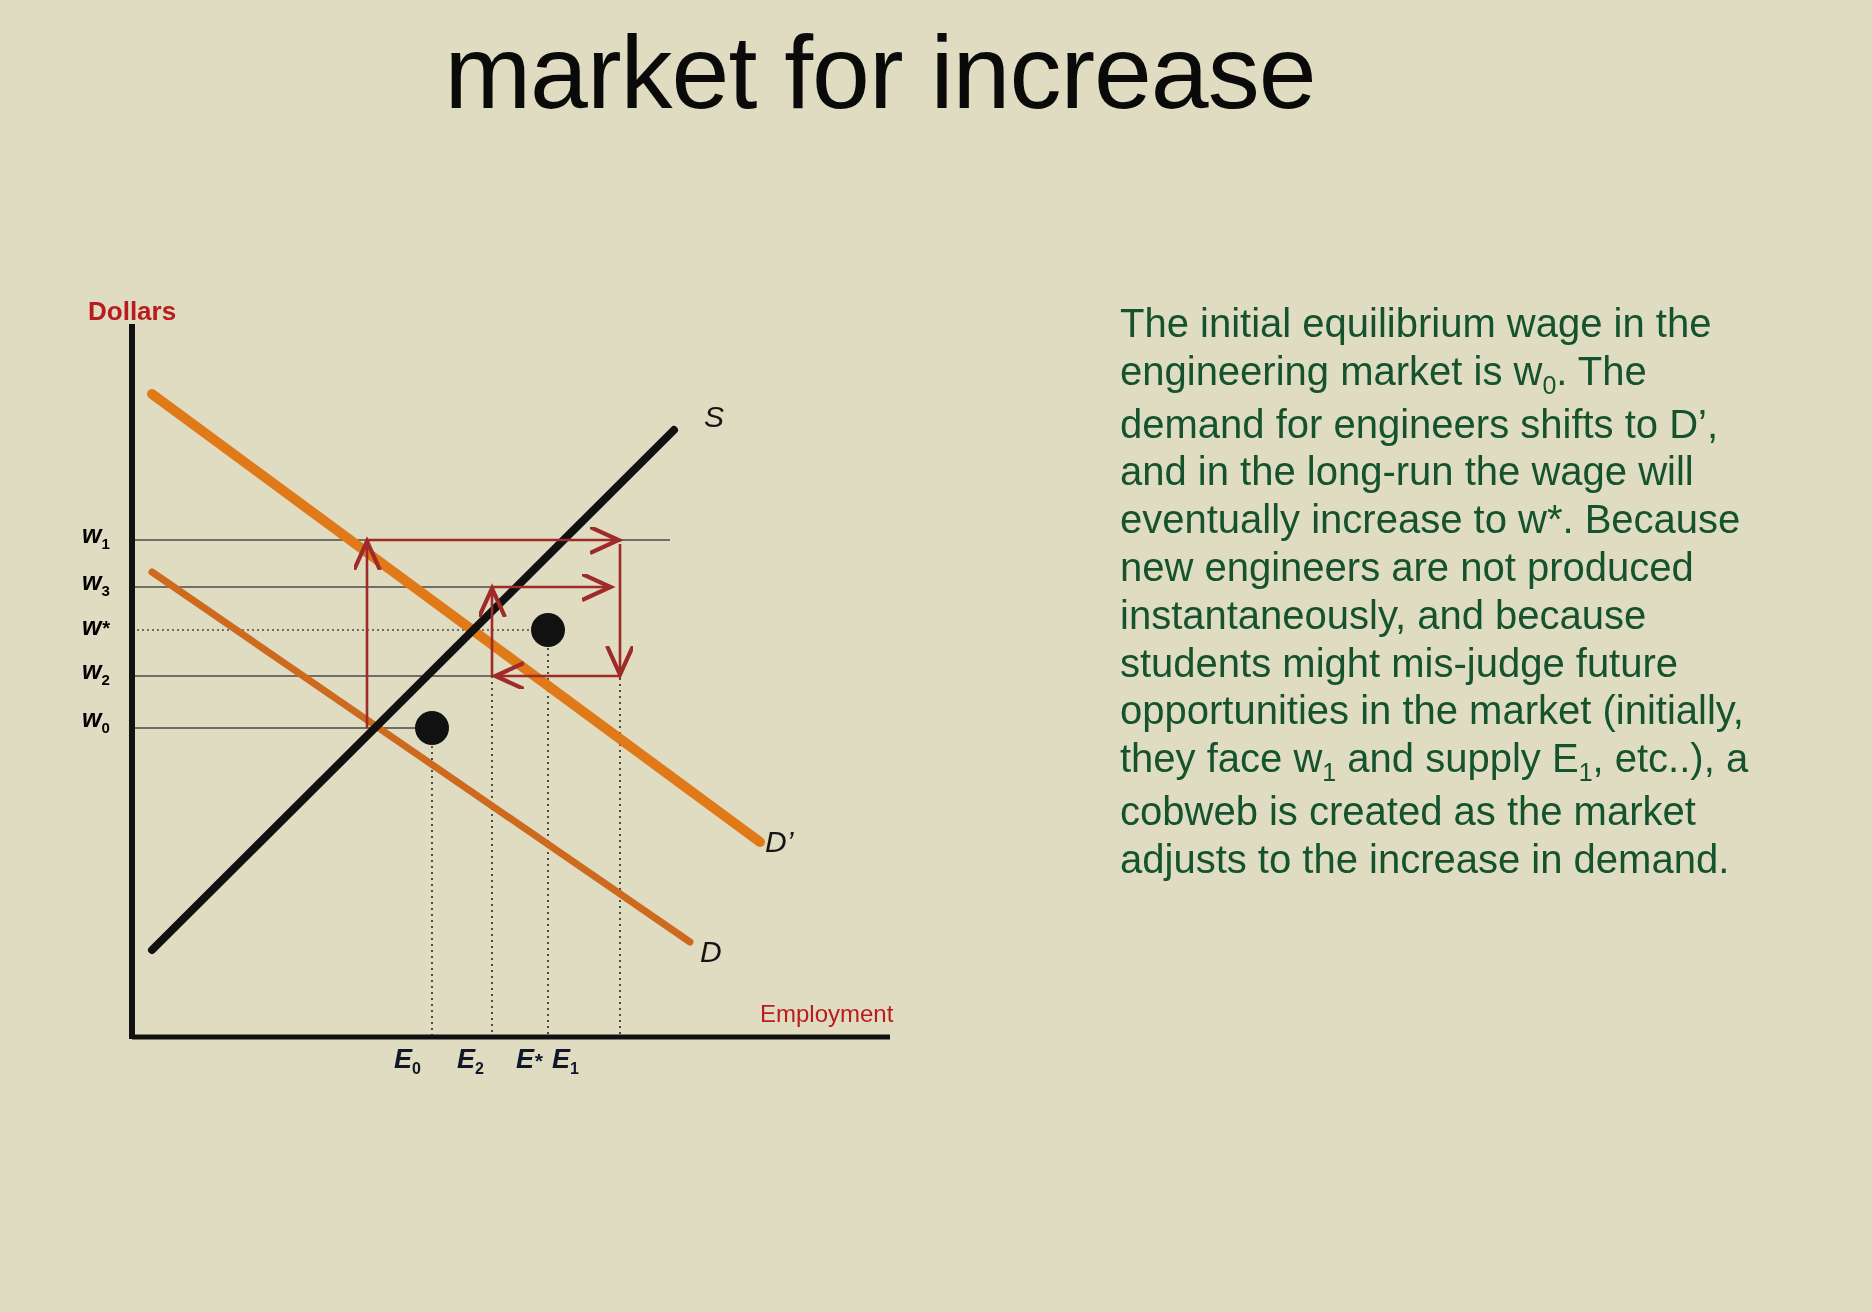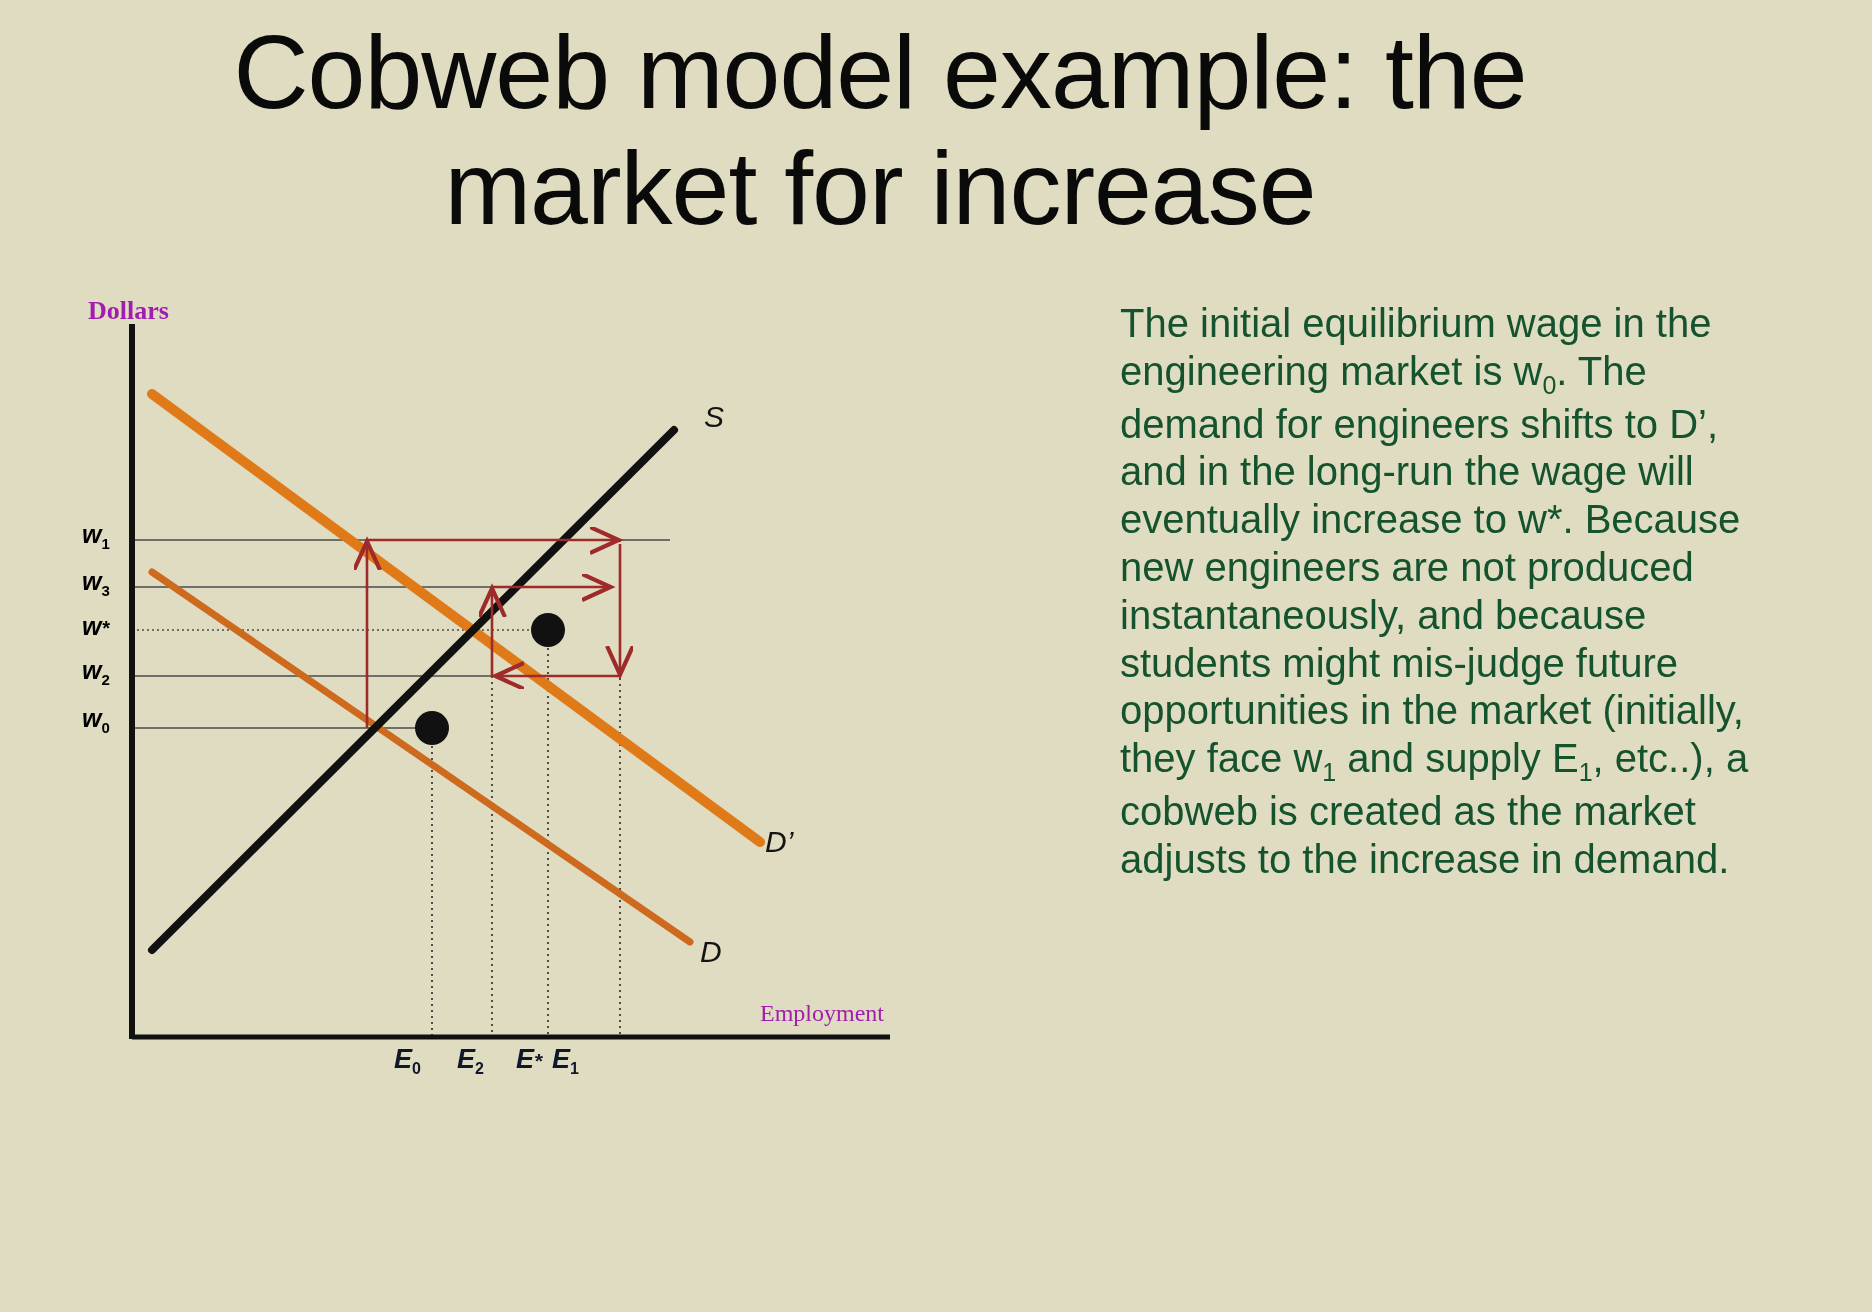--- a/index.html
+++ b/index.html
@@ -29,22 +29,22 @@
     position:absolute;
     left:60px; top:282px;
     width:1000px; height:1010px;
   }
   .figure svg{display:block;}
 
   .axis-name{
     position:absolute;
     font-size:26px;
     font-weight:700;
-    color:#a21caf;
-    font-family:Liberation Serif, serif;
+    color:#b91c1c;
+    font-family:Liberation Sans, sans-serif;
   }
   .dollars-label{left:28px; top:14px;}
   .employment-label{left:700px; top:718px;font-weight:400;font-size:24px;}
 
   
   .ytick{
     position:absolute;
     font-size:25px;
     font-style:italic;
     font-weight:700;
@@ -88,21 +88,20 @@
     font-weight:400;
   }
   .bodytext sub{font-size:25px;}
 </style>
 </head>
 <body>
 
 <div id="slide">
 
   <div class="title">
-    <div>Cobweb model example: the</div>
     <div>market for increase</div>
   </div>
 
   <div class="figure">
 
     <svg width="1000" height="1010" viewBox="0 0 1000 1010">
 
       <defs>
         <marker id="ar-red" markerWidth="14" markerHeight="14" refX="10" refY="5" orient="auto" markerUnits="strokeWidth">
           <path d="M0,0 L11,5 L0,10" fill="none" stroke="#9e2a2a" stroke-width="1.6"></path>

